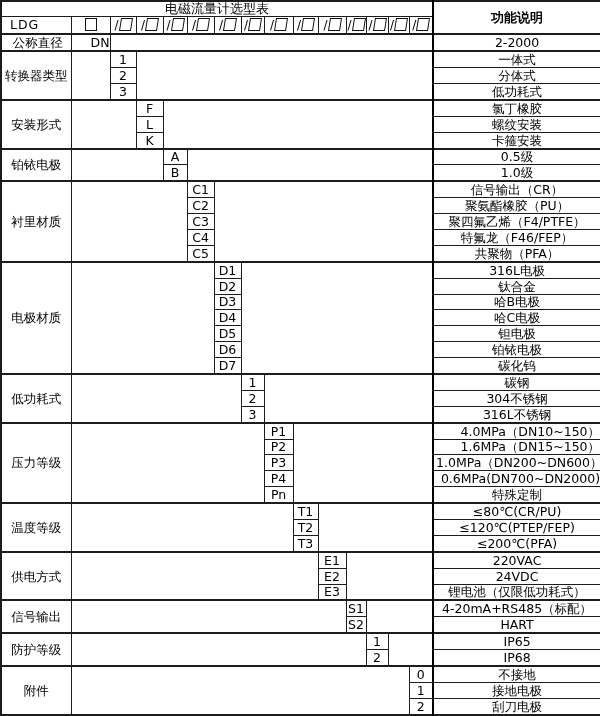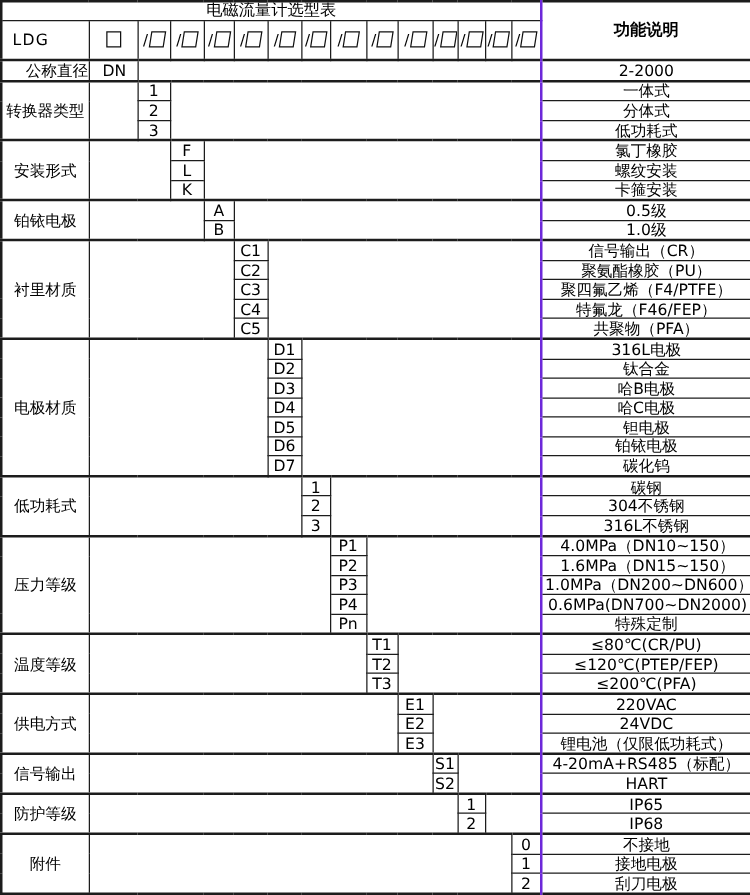--- a/index.html
+++ b/index.html
@@ -2,30 +2,30 @@
 <html><head>
 <meta charset="utf-8">
 <style>
   html,body{margin:0;padding:0;background:#ffffff}
   body{width:600px;font-family:"DejaVu Sans",sans-serif;color:#000}
   table{width:600px;height:716px;table-layout:fixed;border-collapse:collapse;
         border:2px solid #1c1c1c;background:#fff}
   td{border:1px solid #1c1c1c;padding:0;margin:0;text-align:center;vertical-align:middle;
      font-size:12.5px;line-height:1.05;overflow:hidden;white-space:nowrap}
   tr.group-first td{border-top:2px solid #1c1c1c}
-  td.fn{border-left:2px solid #6d28d9}
+  td.fn{border-left:2px solid #000000}
   #title-row{height:14px}
-  #model-row{height:32px}
+  #model-row{height:18px}
   .title-cell{font-weight:normal;font-size:13px}
   .fn-header{font-weight:bold;font-size:13px}
   .label-cell{font-size:12.5px}
-  .label-left{text-align:right;padding-left:3px}
+  .label-left{text-align:center;padding-left:3px}
   .model-prefix{text-align:left;padding-left:8px;letter-spacing:1px}
-  .code-left{text-align:center;padding-left:2px}
-  .desc-left{text-align:center;padding-left:2px}
+  .code-left{text-align:right;padding-left:2px}
+  .desc-left{text-align:right;padding-left:2px}
   .box{display:inline-block;width:10px;height:11px;border:1.5px solid #111;
        vertical-align:middle;margin-top:-2px;background:#fff}
   .box.skew{transform:skewX(-9deg)}
   .slash{font-size:12px;display:inline-block;margin-right:1px}
 </style>
 </head>
 <body>
 
 <table>
   <colgroup>

